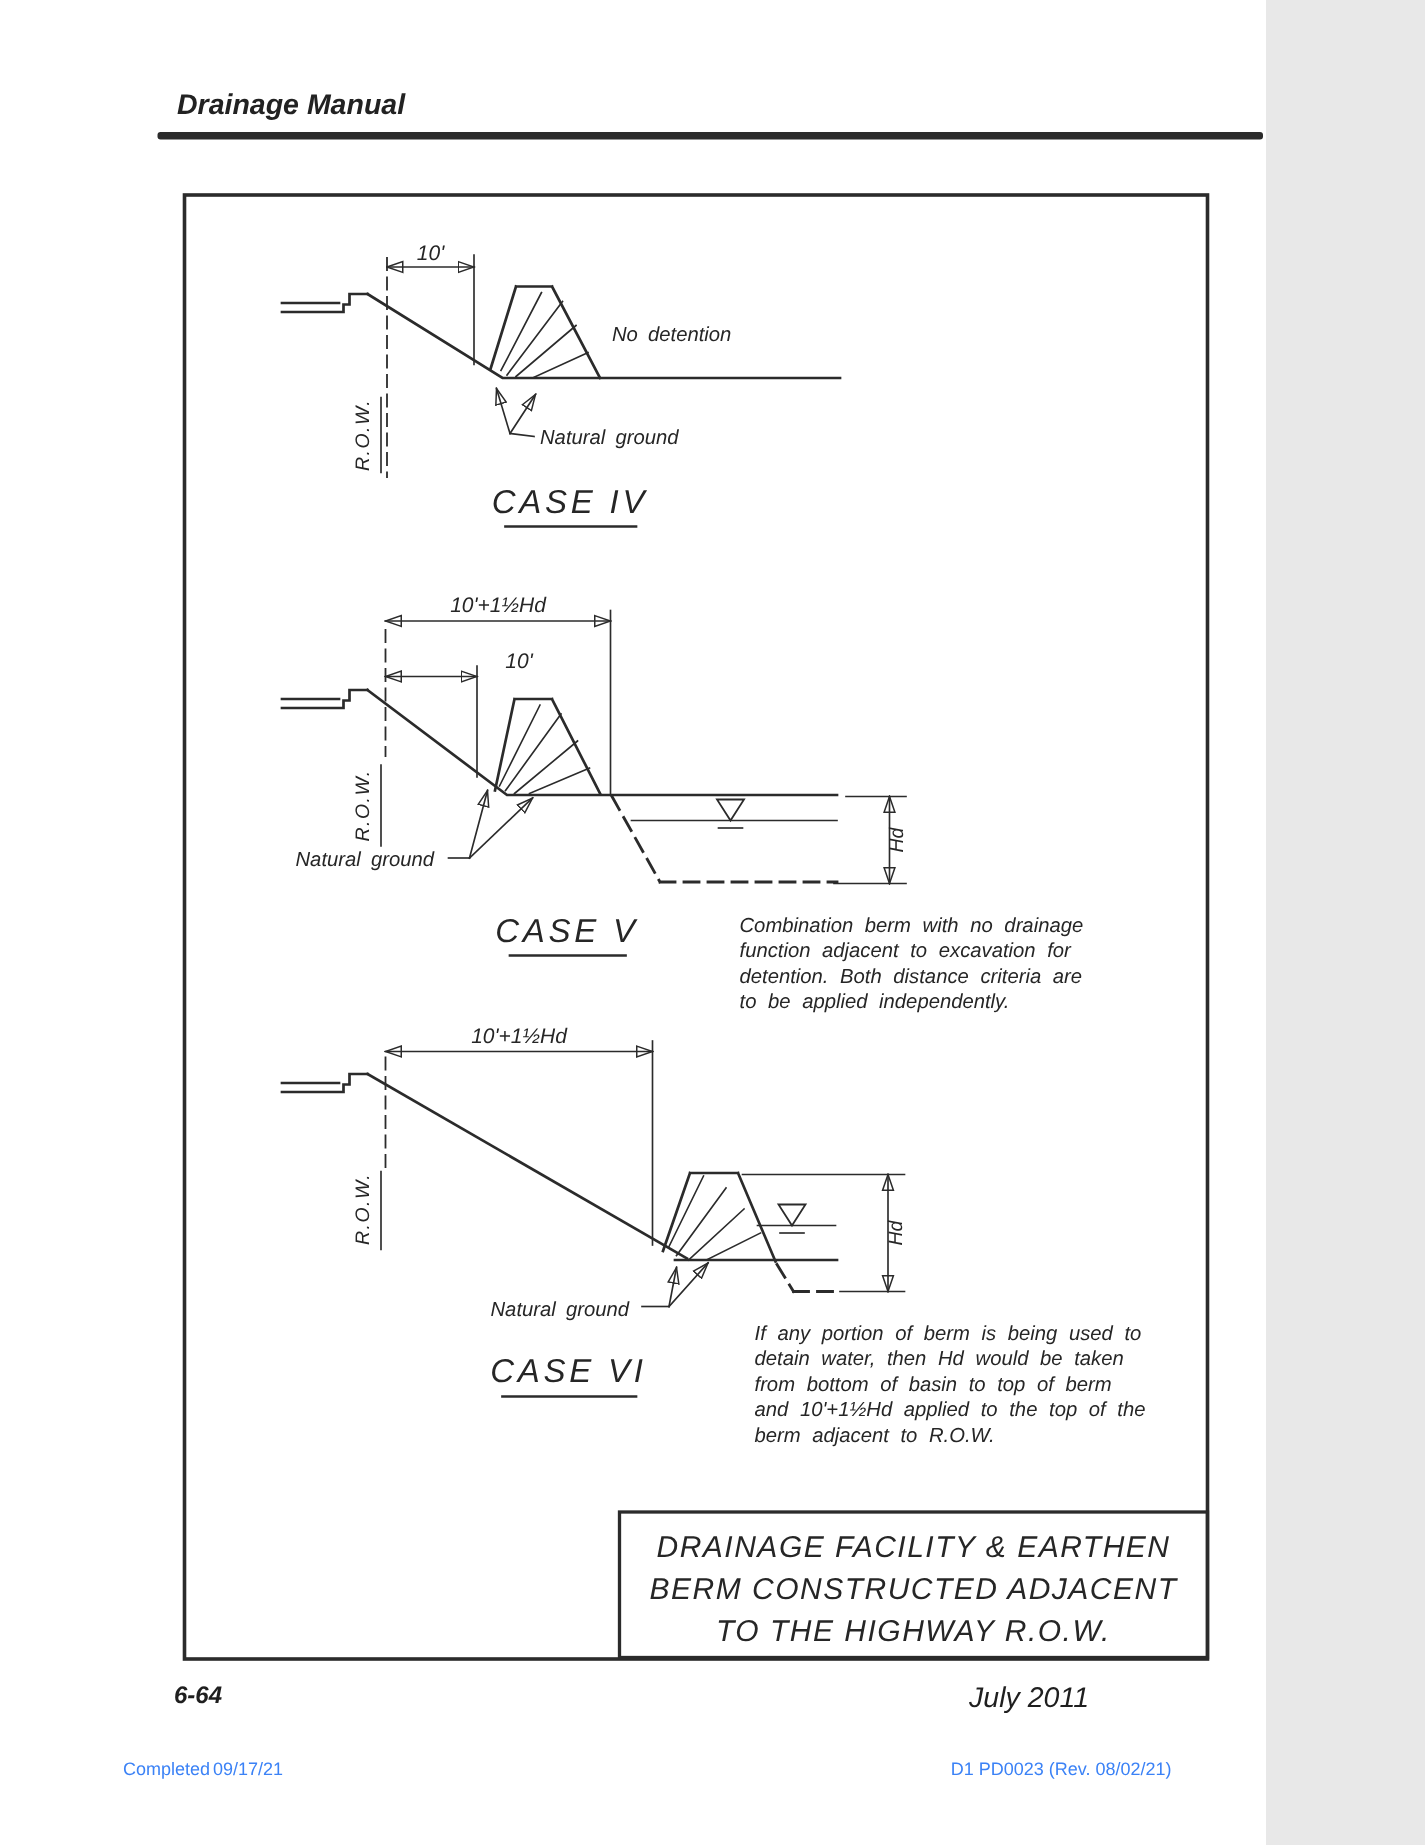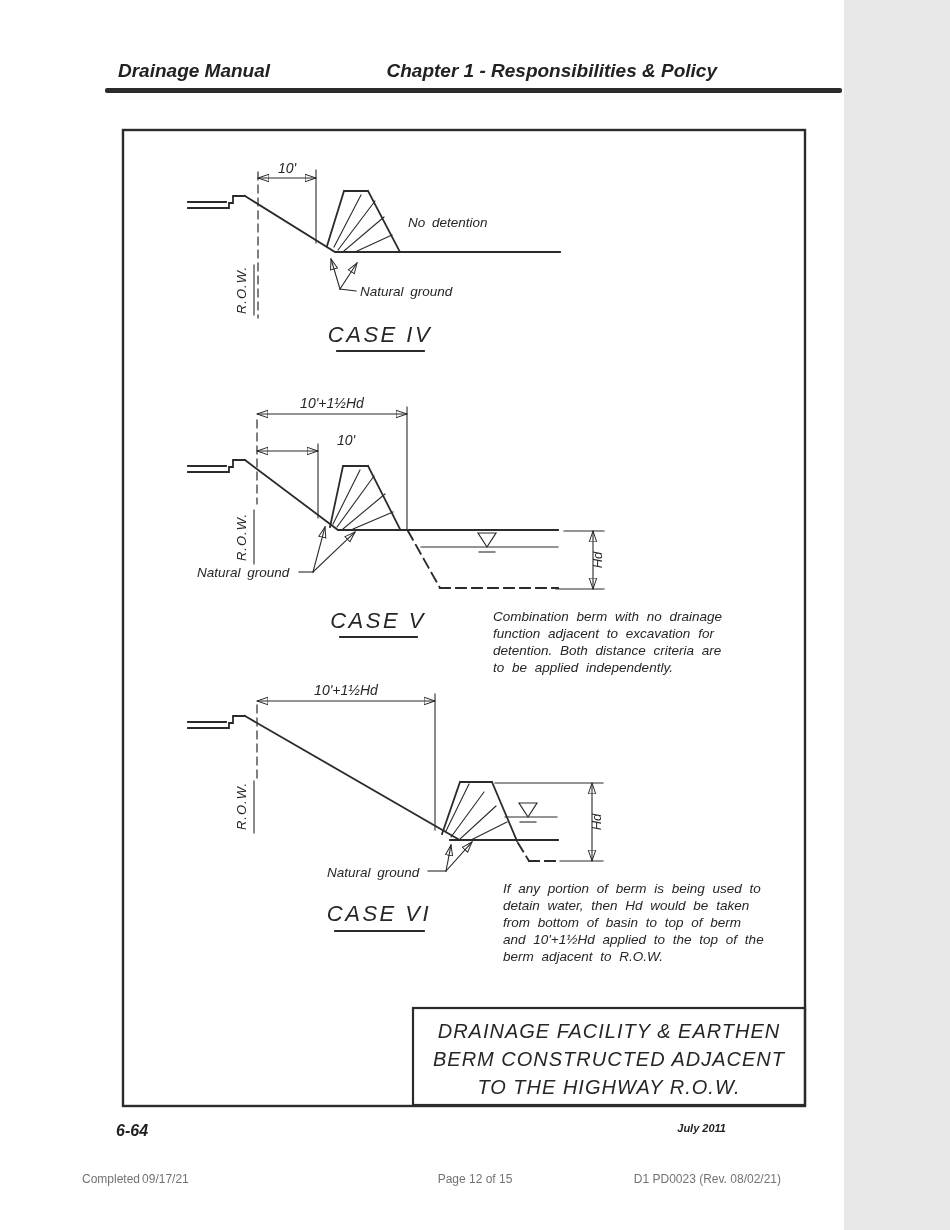--- a/index.html
+++ b/index.html
@@ -5,22 +5,22 @@
   html,body{margin:0;padding:0;background:#e8e8e8;}
   .page{
     position:relative; width:844px; height:1230px; background:#ffffff;
     font-family:"Liberation Sans", sans-serif; overflow:hidden;
   }
   
   .hdr-left{position:absolute; left:118px; top:60px; font-size:19px; font-weight:bold; font-style:italic; color:#222;}
   .hdr-right{position:absolute; right:127px; top:60px; font-size:19px; font-weight:bold; font-style:italic; color:#222;}
   .hdr-rule{position:absolute; left:105px; top:88px; width:737px; height:5px; background:#2b2b2b; border-radius:2px;}
   .pg-num{position:absolute; left:116px; top:1122px; font-size:16px; font-weight:bold; font-style:italic; color:#1f1f1f;}
-  .pg-date{position:absolute; right:118px; top:1122px; font-size:11px; font-weight:bold; font-style:italic; color:#1f1f1f;}
-  .sb{position:absolute; top:1172px; font-size:12px; color:#737373;}
+  .pg-date{position:absolute; right:118px; top:1122px; font-size:19px; font-weight:normal; font-style:italic; color:#1f1f1f;}
+  .sb{position:absolute; top:1172px; font-size:12px; color:#3b82f6;}
   .sb-left{left:82px;}
   .sb-left .d{margin-left:2px;}
   .sb-center{left:0; width:950px; text-align:center;}
   .sb-right{right:63px;}
   
   .fig{position:absolute; left:0; top:0;}
   .fig line, .fig path, .fig rect, .fig polygon{stroke:#2b2b2b; fill:none; stroke-linecap:square;}
   .w-main{stroke-width:1.8;}
   .w-thin{stroke-width:1.1;}
   .w-border{stroke-width:2.4;}
@@ -36,21 +36,20 @@
   .t-note{font-size:13.5px; word-spacing:4px;}
   .t-hd{font-size:13px;}
   .t-box{font-size:20px; letter-spacing:1px;}
 </style>
 </head>
 <body>
 
 <div class="page">
 
   <div class="hdr-left">Drainage Manual</div>
-  <div class="hdr-right">Chapter 1 - Responsibilities &amp; Policy</div>
   <div class="hdr-rule"></div>
 
   <svg class="fig" width="950" height="1230" viewBox="0 0 950 1230">
     <defs>
       <marker id="arr" markerUnits="userSpaceOnUse" markerWidth="12" markerHeight="10" refX="11" refY="5" orient="auto-start-reverse">
         <path d="M0.5,1.4 L11,5 L0.5,8.6 z" fill="#2b2b2b" stroke="none"></path>
       </marker>
     </defs>
 
     <rect x="123" y="130" width="682" height="976" class="w-border"></rect>
@@ -172,16 +171,15 @@
       <text x="609" y="1094" text-anchor="middle" class="t-box">TO THE HIGHWAY R.O.W.</text>
     </g>
   </svg>
 
   <div class="pg-num">6-64</div>
   <div class="pg-date">July 2011</div>
 
   <div class="sb sb-left">
     <span>Completed</span><span class="d">09/17/21</span>
   </div>
-  <div class="sb sb-center">Page 12 of 15</div>
   <div class="sb sb-right">D1 PD0023 (Rev. 08/02/21)</div>
 
 </div>
 
 </body></html>

